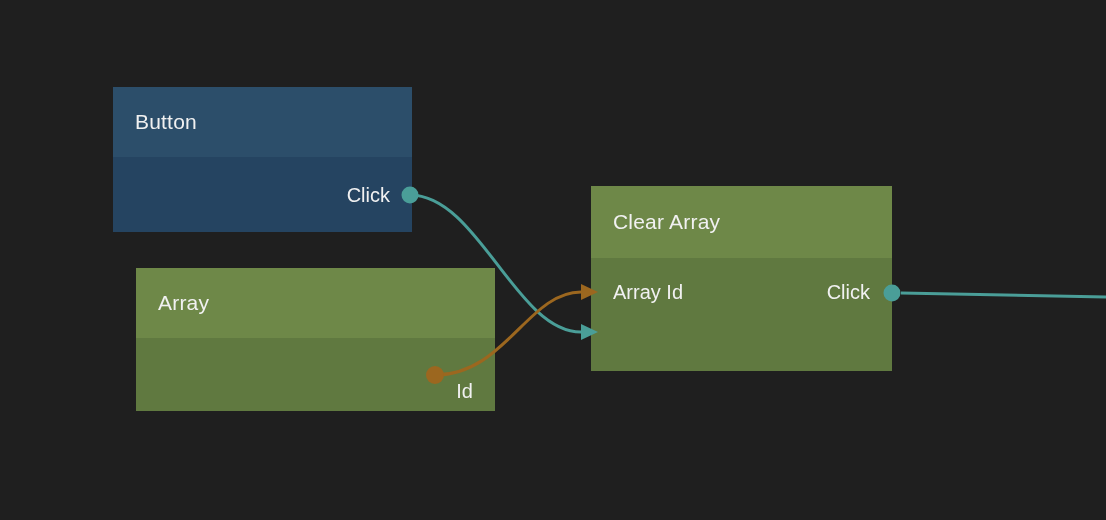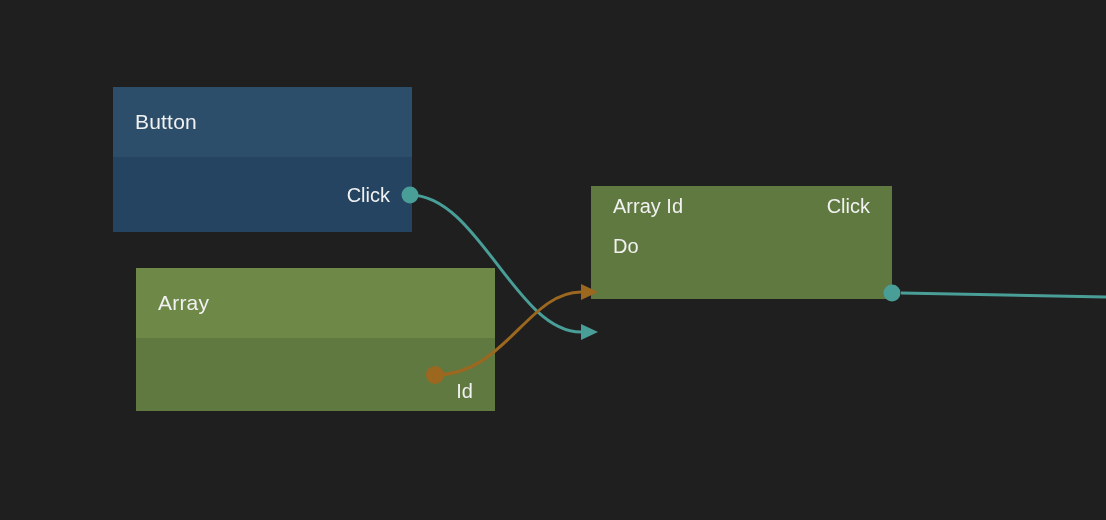--- a/index.html
+++ b/index.html
@@ -51,21 +51,21 @@
   #node-button { left: 113px; top: 87px; width: 299px; }
   #node-button .node-header { height: 70px; }
   #node-button .node-body { height: 75px; padding-top: 18px; }
 
   #node-array { left: 136px; top: 268px; width: 359px; }
   #node-array .node-header { height: 70px; }
   #node-array .node-body { height: 73px; padding-top: 33px; }
 
   #node-clear-array { left: 591px; top: 186px; width: 301px; }
   #node-clear-array .node-header { height: 72px; }
-  #node-clear-array .node-body { height: 113px; }
+  #node-clear-array .node-body { height: 113px; padding-top: 14px; }
 
   svg.wires {
     position: absolute;
     left: 0; top: 0;
     width: 1106px;
     height: 520px;
     z-index: 2;
   }
   .wire {
     fill: none;
@@ -99,27 +99,27 @@
       <span>Array</span>
     </div>
     <div class="node-body">
       <div class="port-row out">
         <span>Id</span>
       </div>
     </div>
   </div>
 
   <div class="node node-action" id="node-clear-array">
+    <div class="node-header">
+      <span>Clear Array</span>
+    </div>
     <div class="node-body">
       <div class="port-row split">
         <span>Array Id</span>
         <span>Click</span>
-      </div>
-      <div class="port-row">
-        <span>Do</span>
       </div>
     </div>
   </div>
 
   <svg class="wires" viewBox="0 0 1106 520" xmlns="http://www.w3.org/2000/svg">
 
     <path class="wire exec" d="M410,195 C478,195 516,332 581,332"></path>
     <polygon class="arrow exec" points="581,324 581,340 598,332"></polygon>
 
     <path class="wire data" d="M435,375 C505,375 528,292 581,292"></path>

